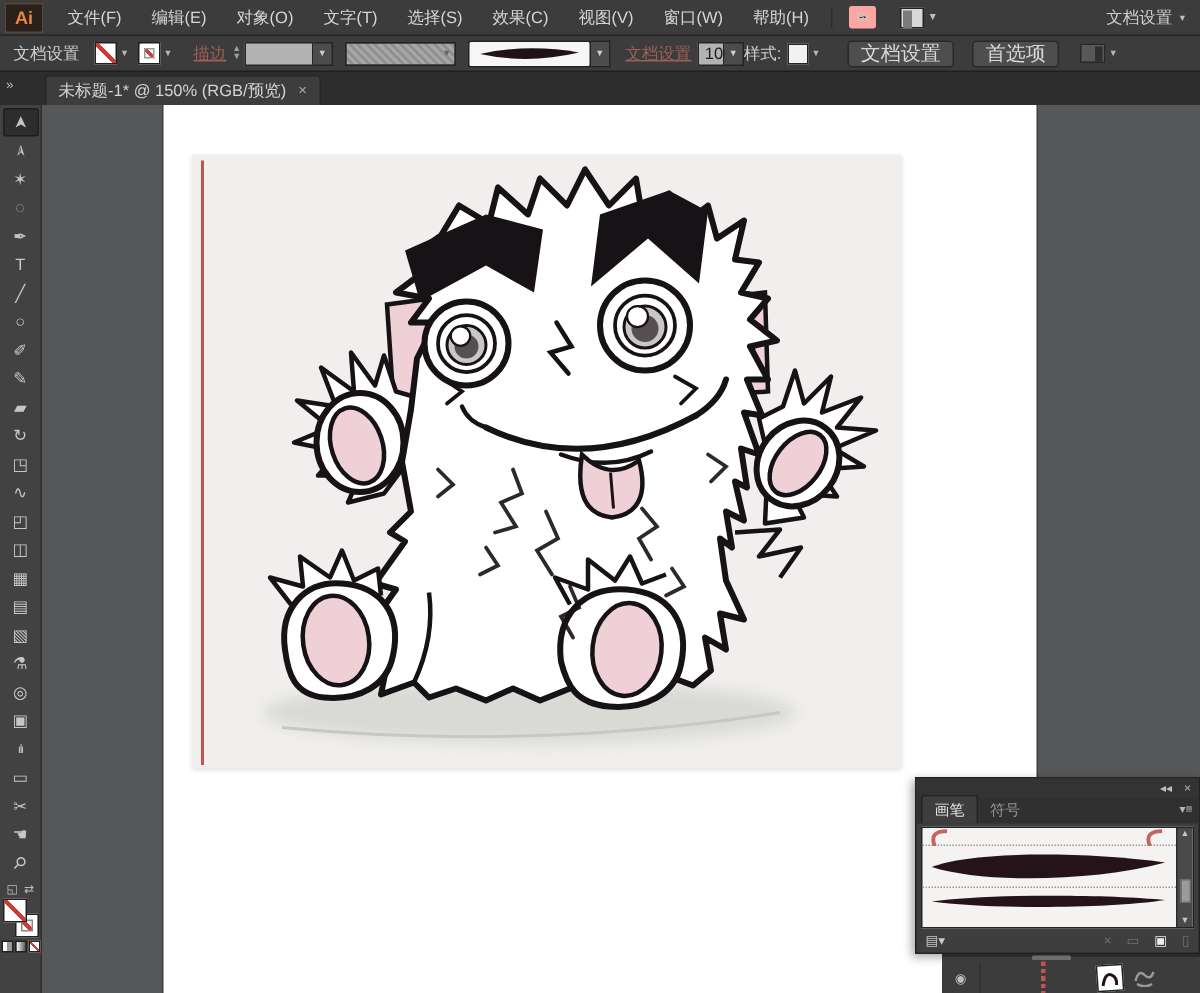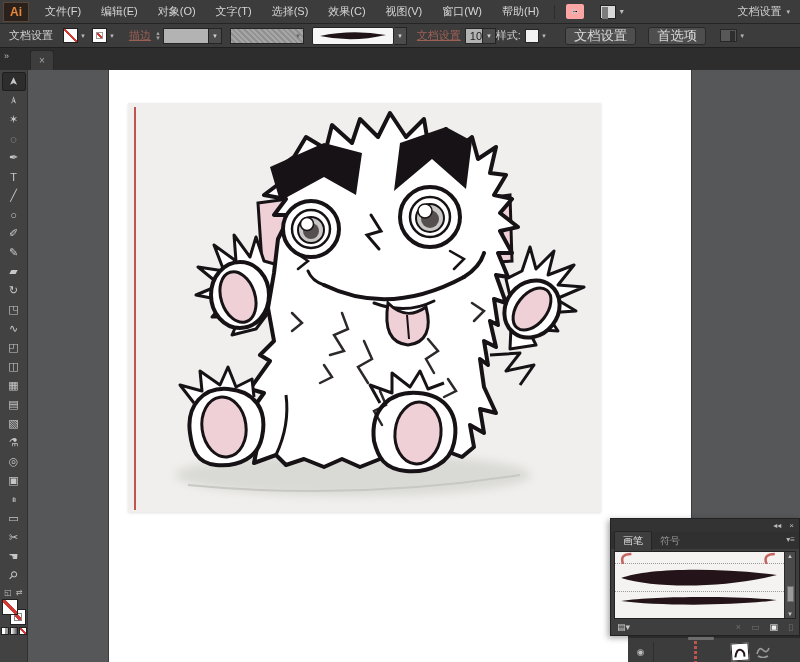--- a/index.html
+++ b/index.html
@@ -75,21 +75,21 @@
   .m-none{background:linear-gradient(45deg,transparent 40%,#cf3b34 40%,#cf3b34 60%,transparent 60%),#fff}
 
   .canvas{position:relative;flex:1;background:var(--pasteboard);overflow:hidden}
   .artboard{position:absolute;left:80px;top:0;width:584px;bottom:0;background:#fff;border-left:1px solid #3d3d3d;border-right:1px solid #3d3d3d}
   .scan{position:absolute;left:19px;top:33px;width:473px;height:409px;background:var(--paper);box-shadow:0 1px 3px rgba(0,0,0,.12)}
   .redline{position:absolute;left:6px;top:4px;width:2px;bottom:2px;background:var(--accent-red)}
 
   
   .brushes{position:absolute;left:610px;top:518px;width:190px;height:118px;background:var(--panel);border:1px solid #222;box-shadow:-2px 2px 6px rgba(0,0,0,.35)}
   .p-head{height:13px;background:#333;display:flex;align-items:center;justify-content:flex-end;gap:8px;padding:0 5px;color:#bdbdbd;font-size:8px}
-  .p-tabs{height:17px;background:#303030;display:flex;align-items:center;padding-left:3px;position:relative}
+  .p-tabs{height:17px;background:#303030;display:flex;align-items:flex-end;padding-left:3px;position:relative}
   .p-tab{padding:2px 8px;font-size:10px}
   .p-tab.active{background:var(--panel);color:#e2e2e2;border:1px solid #242424;border-bottom:none;border-radius:2px 2px 0 0}
   .p-tab.idle{color:#969696}
   .p-menu{position:absolute;right:4px;top:3px;color:#b5b5b5;font-size:8px}
   .p-body{position:absolute;left:3px;right:3px;top:32px;height:68px;background:var(--content);border:1px solid #222;display:flex}
   .rows{flex:1;position:relative;overflow:hidden}
   .row{border-bottom:1px dotted #9a9a9a;position:relative}
   .vsb{width:11px;background:#4a4a4a;border-left:1px solid #2a2a2a;display:flex;flex-direction:column;align-items:center;justify-content:space-between;padding:1px 0}
   .vsb .a{font-size:6px;color:#c7c7c7}
   .vsb .thumb{width:7px;height:16px;background:#9b9b9b;border:1px solid #6e6e6e;margin-top:18px}
@@ -168,20 +168,21 @@
     <button class="cb-btn">首选项</button>
     <span class="panel-ic">
         <i></i>
       </span>
     <span class="mini-caret">▼</span>
   </div>
 
   <div class="tabbar">
     <span class="tb-chevrons">»</span>
     <div class="doc-tab">
+      <span>未标题-1* @ 150% (RGB/预览)</span>
       <span class="close">×</span>
     </div>
   </div>
 
   <div class="main">
 
     <div class="toolbar">
       <div class="tool sel">
           <span class="g r-up">➤</span>
         </div>

